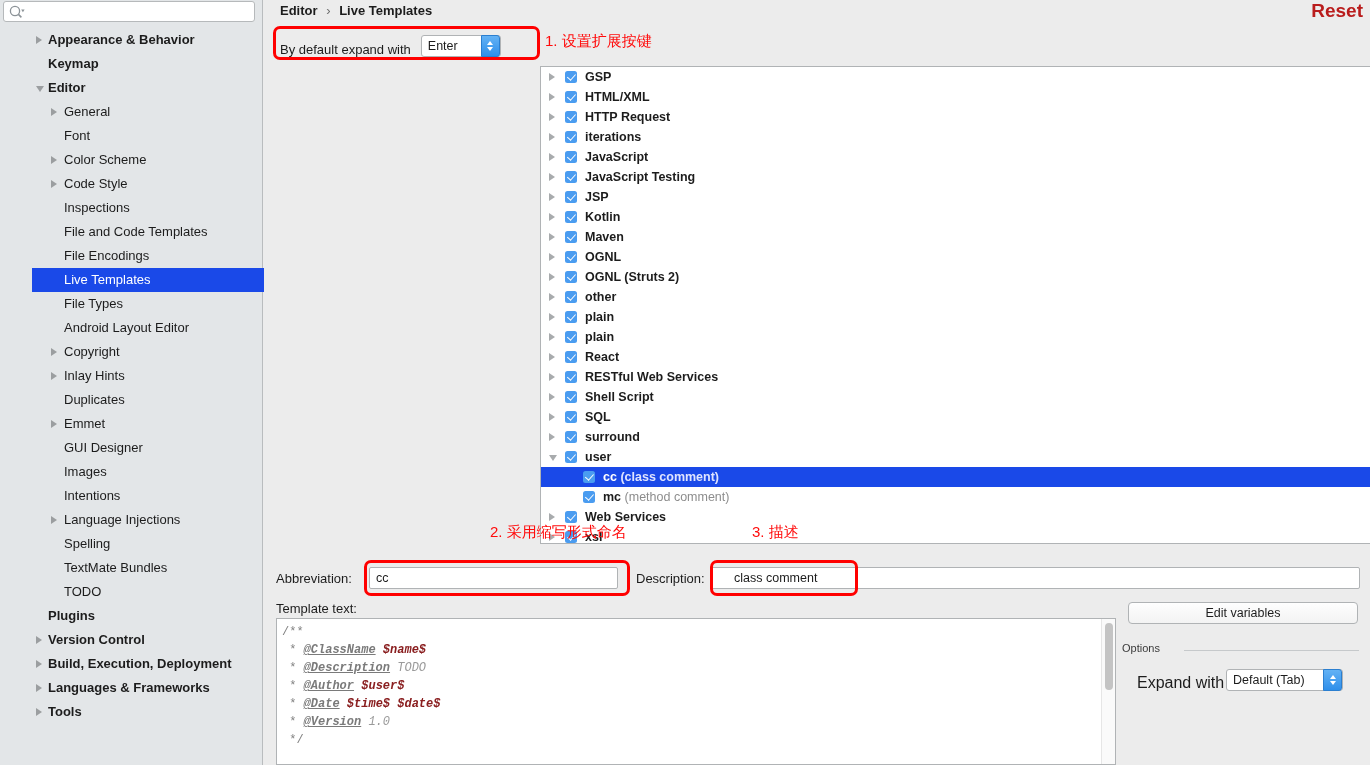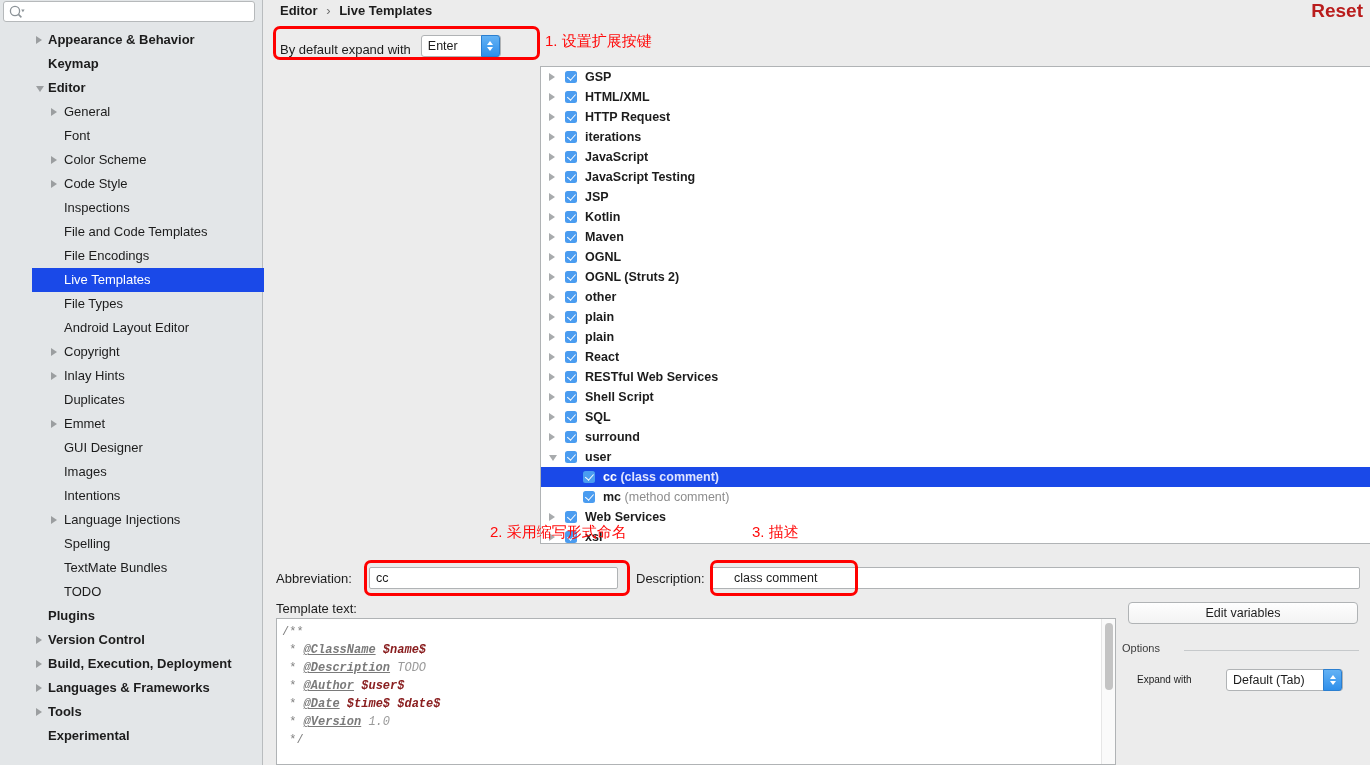--- a/index.html
+++ b/index.html
@@ -209,21 +209,21 @@
     font-family: "Liberation Sans", sans-serif; font-size: 12.5px;
     color: #1c1c1c; cursor: pointer;
   }
   #options-title {
     position: absolute; left: 858px; top: 642px; font-size: 11px; color: #3b3b3b;
   }
   #options-rule {
     position: absolute; left: 920px; top: 650px; width: 175px; height: 1px;
     background: #c6c9cb;
   }
-  #expand2-label { position: absolute; left: 873px; top: 674px; font-size: 10px; }
+  #expand2-label { position: absolute; left: 873px; top: 674px; font-size: 16px; }
   #expand2-combo {
     position: absolute; left: 962px; top: 669px; width: 117px; height: 22px;
   }
   #expand2-combo .ctext { padding-right: 22px; }
   .opt-row { position: absolute; height: 20px; font-size: 13px; }
 </style>
 </head>
 <body>
 
 <div id="root">
@@ -405,30 +405,20 @@
           <span class="lbl">Build, Execution, Deployment</span>
         </div>
         <div class="nav-item lvl0">
           <span class="arrow closed"></span>
           <span class="lbl">Languages &amp; Frameworks</span>
         </div>
         <div class="nav-item lvl0">
           <span class="arrow closed"></span>
           <span class="lbl">Tools</span>
         </div>
-        <div class="nav-item lvl0">
-          <span class="lbl">Experimental</span>
-          <span class="copy-badge"><svg width="11" height="11" viewBox="0 0 11 11">
-              <rect x="3" y="1" width="7" height="9" fill="none" stroke="#9aa4ad" stroke-width="1"></rect>
-              <path d="M1.5 2.5 v7 h1.5" fill="none" stroke="#9aa4ad" stroke-width="1"></path>
-              <line x1="4.5" y1="3.3" x2="8.5" y2="3.3" stroke="#9aa4ad" stroke-width="0.8"></line>
-              <line x1="4.5" y1="5.2" x2="8.5" y2="5.2" stroke="#9aa4ad" stroke-width="0.8"></line>
-              <line x1="4.5" y1="7.1" x2="8.5" y2="7.1" stroke="#9aa4ad" stroke-width="0.8"></line>
-            </svg></span>
-        </div>
       </div>
   </div>
 
   <div id="main">
 
     <div id="breadcrumb">
       <span>Editor</span>
       <span class="sep">›</span>
       <span>Live Templates</span>
     </div>

